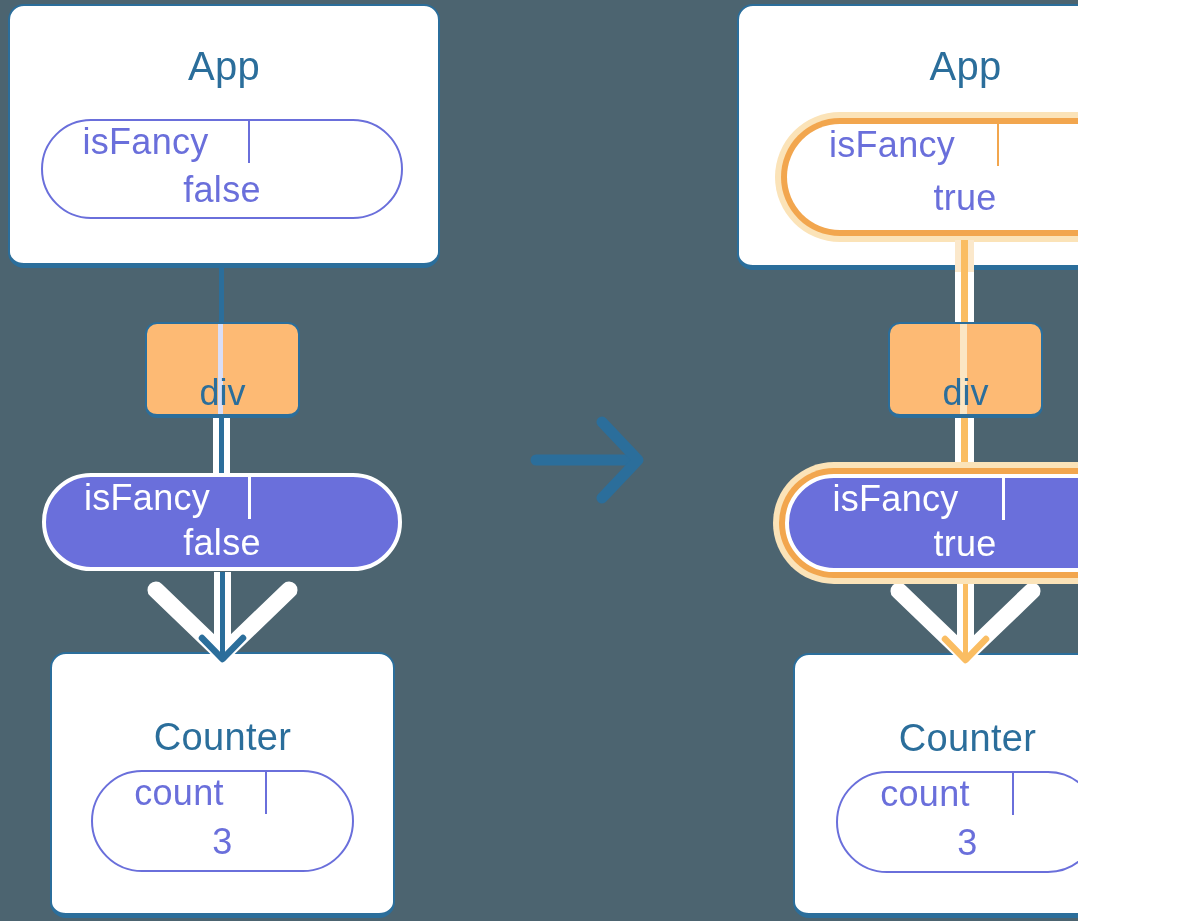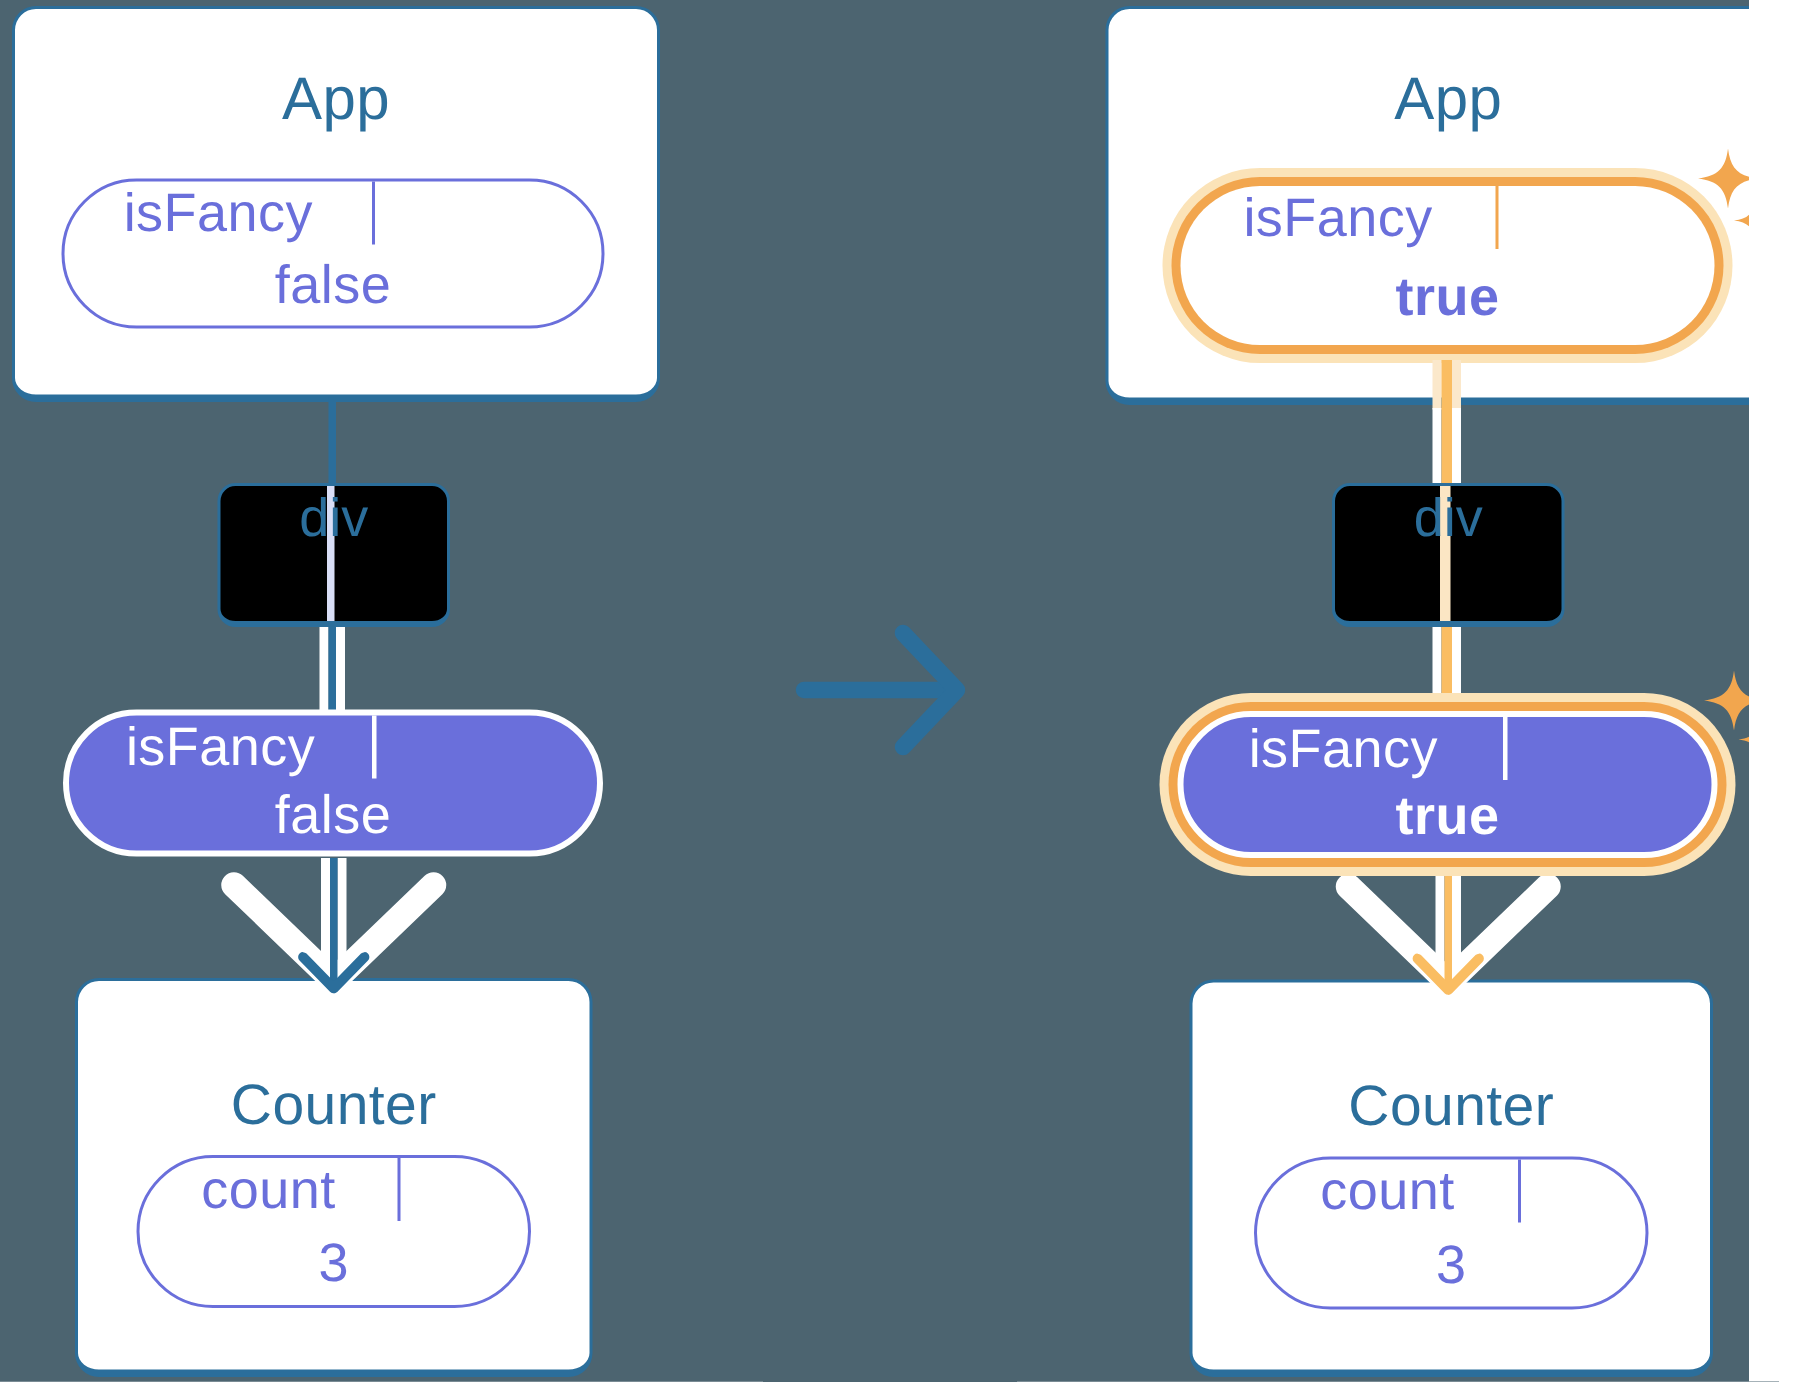--- a/index.html
+++ b/index.html
@@ -1,18 +1,18 @@
 <!DOCTYPE html>
 <html><head>
 <meta charset="utf-8">
 <style>
   html,body{margin:0;padding:0;}
   .stage{
     position:relative;
-    width:1166px;height:921px;
+    width:1078px;height:921px;
     background:#4C6470;
     overflow:hidden;
     font-family:"Liberation Sans","DejaVu Sans",sans-serif;
   }
   
   .card{
     position:absolute;
     background:#FFFFFF;
     border:2px solid #2B6E9B;
     border-bottom-width:5px;
@@ -60,30 +60,30 @@
   .pill.filled .cell.key{border-right:3px solid #FFFFFF;}
   .pill.glow{
     box-shadow:0 0 0 6px #F2A64E,0 0 0 12px #FBE3B8;
   }
   .pill.orange-outline{
     background:#FFFFFF;
     color:#6A6FDB;
     box-shadow:0 0 0 6px #F2A64E,0 0 0 12px #FBE3B8;
   }
   .pill.orange-outline .cell.key{border-right:2px solid #F2A64E;}
-  .bold{font-weight:700;text-align:center;}
+  .bold{font-weight:400;text-align:center;}
   
   .divbox{
     position:absolute;
-    background:#000000;
+    background:#fdba74;
     border:2px solid #2B6E9B;
     border-bottom-width:4px;
     border-radius:12px;
     box-sizing:border-box;
-    display:flex;align-items:flex-start;justify-content:center;
+    display:flex;align-items:flex-end;justify-content:center;
     color:#2B6E9B;font-size:36px;font-weight:500;
     z-index:3;
   }
   .divbox .ghost{
     position:absolute;top:0;bottom:0;
     z-index:0;
   }
   .divbox span{position:relative;z-index:1;}
   
   .seg{position:absolute;z-index:2;}

